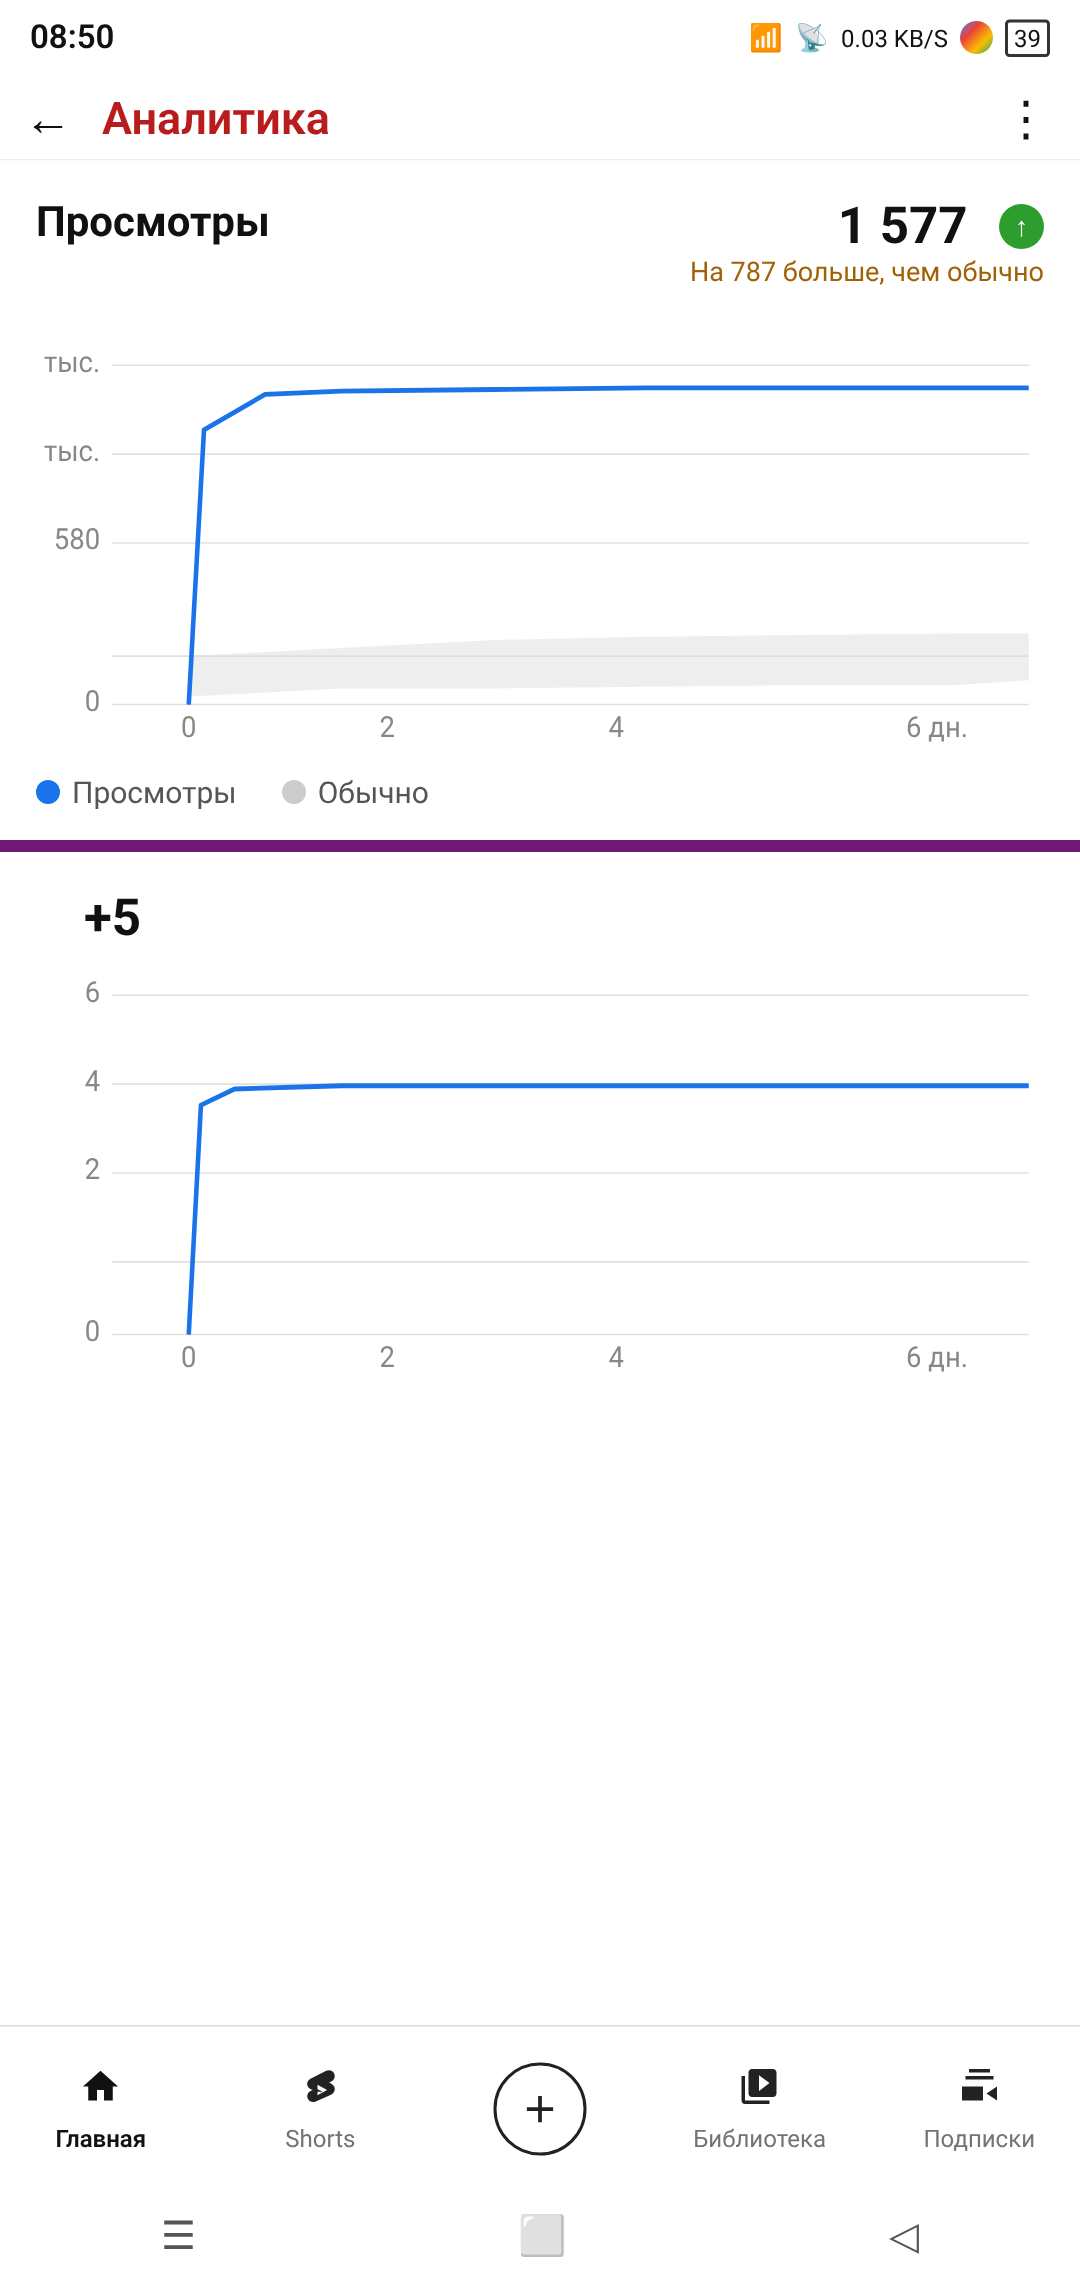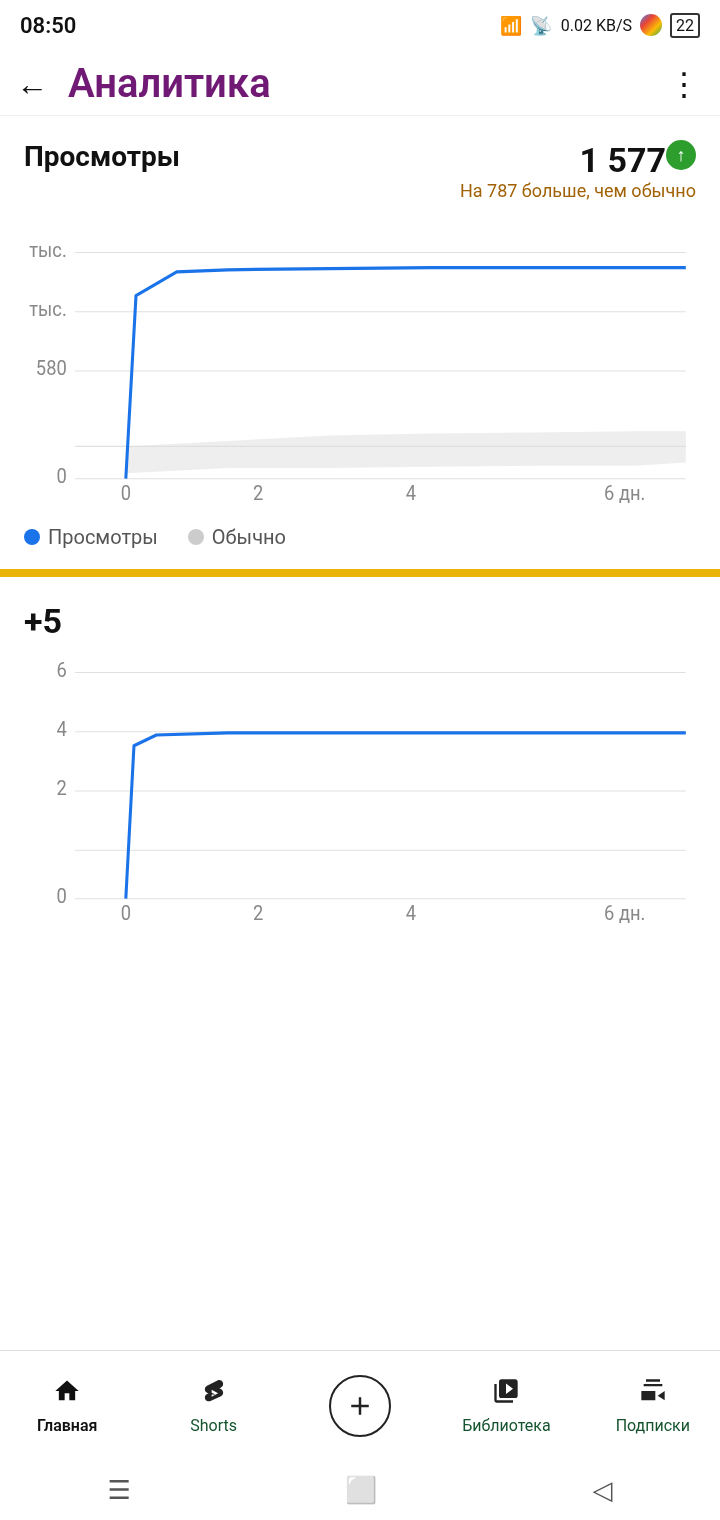--- a/index.html
+++ b/index.html
@@ -50,63 +50,64 @@
       display: flex;
       align-items: center;
       gap: 20px;
     }
     .back-arrow {
       font-size: 32px;
       color: #111;
       cursor: pointer;
     }
     .nav-title {
-      font-size: 40px;
+      font-size: 30px;
       font-weight: 600;
-      color: #701a75;
+      color: #b91c1c;
       text-align: center;
     }
     .more-icon {
       font-size: 32px;
       color: #111;
       cursor: pointer;
     }
 
     
     .main-content {
       flex: 1;
       overflow-y: auto;
       background: #fff;
       padding-bottom: 0;
     }
 
     
     .analytics-section {
       padding: 24px 24px 20px 24px;
-      border-bottom: 8px solid #eab308;
+      border-bottom: 8px solid #701a75;
     }
 
     .section-header {
       display: flex;
       justify-content: space-between;
       align-items: flex-start;
       margin-bottom: 4px;
     }
     .section-title {
       font-size: 28px;
       font-weight: 700;
       color: #111;
     }
     .section-value {
       font-size: 34px;
       font-weight: 700;
       color: #111;
       display: flex;
-      align-items: flex-start;
-      gap: 0;
+      align-items: center;
+      gap: 21px;
+      margin-left: 32px;
     }
     .up-arrow-badge {
       width: 30px;
       height: 30px;
       background: #2d9e2d;
       border-radius: 50%;
       display: flex;
       align-items: center;
       justify-content: center;
       color: #fff;
@@ -172,21 +173,21 @@
       gap: 4px;
       cursor: pointer;
       flex: 1;
     }
     .nav-item-icon {
       font-size: 28px;
       color: #222;
     }
     .nav-item-label {
       font-size: 16px;
-      color: #14532d;
+      color: #737373;
     }
     .nav-item-active .nav-item-icon,
     .nav-item-active .nav-item-label {
       color: #111;
       font-weight: 600;
     }
     .nav-add-btn {
       width: 62px;
       height: 62px;
       border-radius: 50%;
@@ -214,24 +215,24 @@
     }
   </style>
 </head>
 <body>
 
 <div class="status-bar">
   <span class="status-left">08:50</span>
   <div class="status-right">
     <span style="font-size:18px;">📶</span>
     <span style="font-size:18px;">📡</span>
-    <span style="font-size:16px;">0.02 KB/S</span>
+    <span style="font-size:16px;">0.03 KB/S</span>
     <span style="width:22px;height:22px;border-radius:50%;background:linear-gradient(135deg,#4285f4,#ea4335,#fbbc05,#34a853);display:inline-block;"></span>
     <span style="font-size:16px; border:2px solid #333; border-radius:3px; padding:1px 4px; position:relative;">
-      <span>22</span>
+      <span>39</span>
     </span>
   </div>
 </div>
 
 <div class="top-nav">
   <div class="nav-left">
     <span class="back-arrow">←</span>
     <span class="nav-title">Аналитика</span>
   </div>
   <span class="more-icon">⋮</span>

